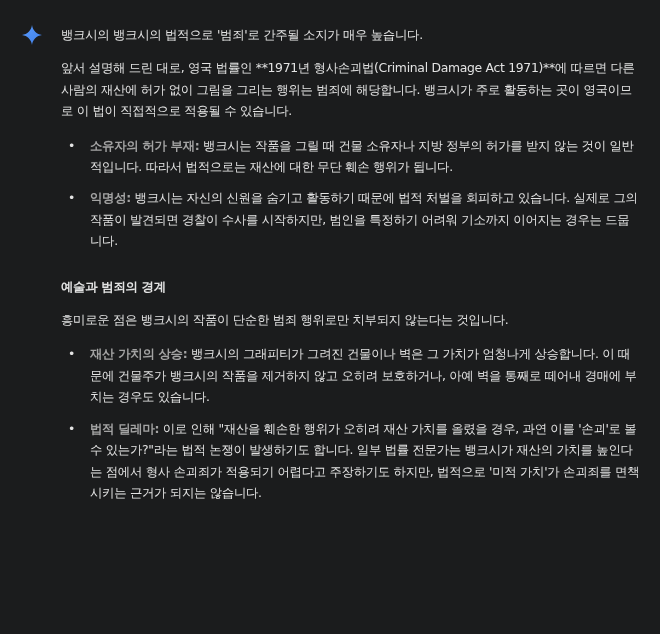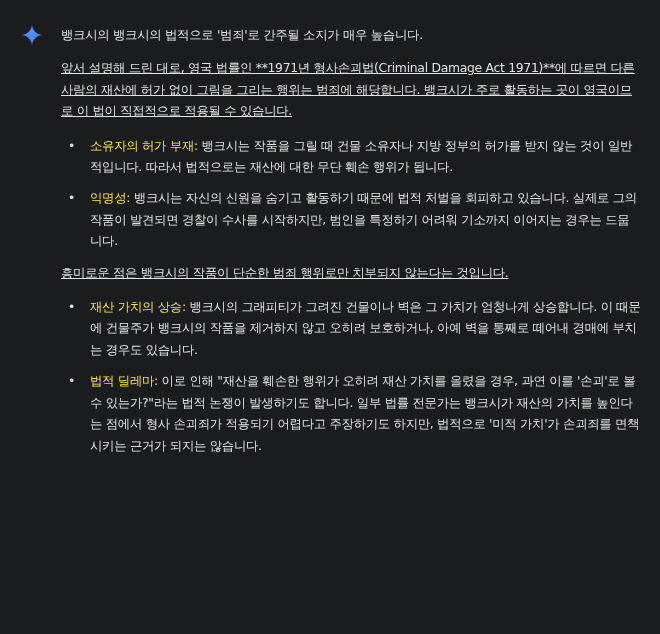--- a/index.html
+++ b/index.html
@@ -34,43 +34,43 @@
       top: 24px;
       width: 580px;
       font-size: 12.4px;
       line-height: 21.4px;
       letter-spacing: -0.3px;
     }
     .content p {
       margin: 0;
     }
     .p-lead { margin-bottom: 12px !important; }
-    .p-block { margin-bottom: 13px !important; text-decoration: underline; }
+    .p-block { margin-bottom: 13px !important; }
     .heading {
       font-weight: bold;
       margin: 24px 0 12px 0 !important;
     }
     ul.bullets {
       list-style: none;
       margin: 0 0 0 0;
       padding: 0;
     }
     ul.bullets li {
       position: relative;
       padding-left: 29px;
       margin-bottom: 10px;
     }
     ul.bullets li .dot {
       position: absolute;
       left: 7px;
       top: 0;
     }
     ul.bullets li b {
-      font-weight: normal;
-      color: #fde047;
+      font-weight: bold;
+      color: #a3a3a3;
     }
     .after-list { margin-top: 12px !important; }
   </style>
 </head>
 <body>
 
 <div class="response">
   <svg class="sparkle" viewBox="0 0 24 24">
     <defs>
       <linearGradient id="sg" x1="0" y1="0" x2="1" y2="1">
@@ -89,20 +89,21 @@
       <li>
         <span class="dot">•</span>
         <b>소유자의 허가 부재:</b><span> 뱅크시는 작품을 그릴 때 건물 소유자나 지방 정부의 허가를 받지 않는 것이 일반적입니다. 따라서 법적으로는 재산에 대한 무단 훼손 행위가 됩니다.</span>
       </li>
       <li>
         <span class="dot">•</span>
         <b>익명성:</b><span> 뱅크시는 자신의 신원을 숨기고 활동하기 때문에 법적 처벌을 회피하고 있습니다. 실제로 그의 작품이 발견되면 경찰이 수사를 시작하지만, 범인을 특정하기 어려워 기소까지 이어지는 경우는 드뭅니다.</span>
       </li>
     </ul>
 
+    <p class="heading">예술과 범죄의 경계</p>
     <p class="p-block">흥미로운 점은 뱅크시의 작품이 단순한 범죄 행위로만 치부되지 않는다는 것입니다.</p>
 
     <ul class="bullets">
       <li>
         <span class="dot">•</span>
         <b>재산 가치의 상승:</b><span> 뱅크시의 그래피티가 그려진 건물이나 벽은 그 가치가 엄청나게 상승합니다. 이 때문에 건물주가 뱅크시의 작품을 제거하지 않고 오히려 보호하거나, 아예 벽을 통째로 떼어내 경매에 부치는 경우도 있습니다.</span>
       </li>
       <li>
         <span class="dot">•</span>
         <b>법적 딜레마:</b><span> 이로 인해 "재산을 훼손한 행위가 오히려 재산 가치를 올렸을 경우, 과연 이를 '손괴'로 볼 수 있는가?"라는 법적 논쟁이 발생하기도 합니다. 일부 법률 전문가는 뱅크시가 재산의 가치를 높인다는 점에서 형사 손괴죄가 적용되기 어렵다고 주장하기도 하지만, 법적으로 '미적 가치'가 손괴죄를 면책시키는 근거가 되지는 않습니다.</span>

